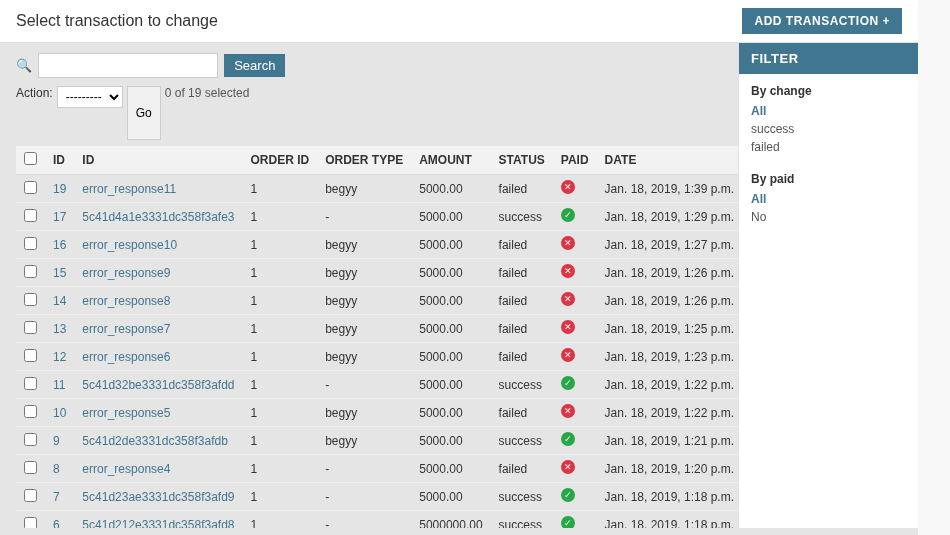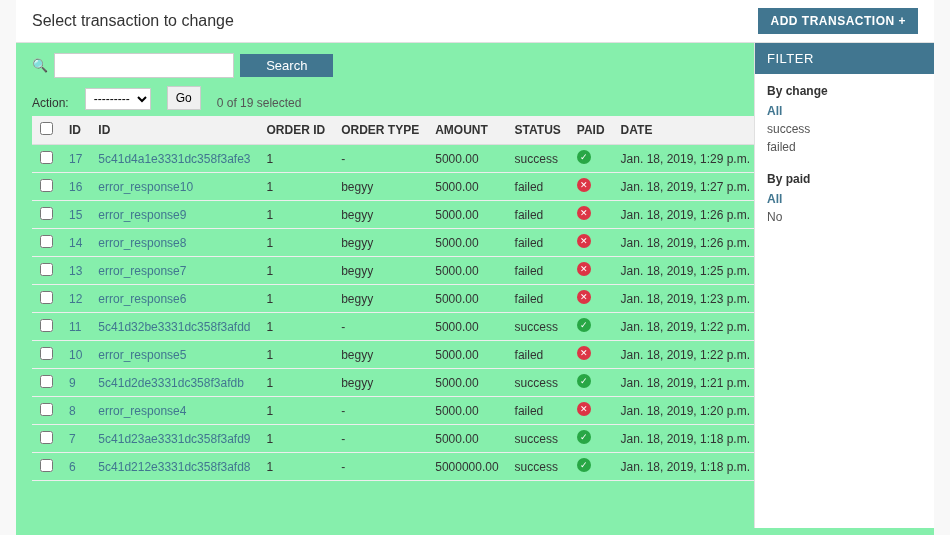--- a/index.html
+++ b/index.html
@@ -5,24 +5,23 @@
     * { box-sizing: border-box; margin: 0; padding: 0; }
     body {
       font-family: Arial, sans-serif;
       font-size: 13px;
       background: #f8f8f8;
       color: #333;
     }
     .page-wrapper {
       width: 918px;
       min-height: 535px;
-      background: #86efac;
+      background: #e5e5e5;
       position: relative;
       overflow: hidden;
-      margin-left: 16px;
     }
     
     .top-bar {
       background: #fff;
       padding: 8px 16px;
       display: flex;
       justify-content: space-between;
       align-items: center;
       border-bottom: 1px solid #e0e0e0;
     }
@@ -68,44 +67,44 @@
       border: 1px solid #ccc;
       padding: 4px 6px;
       font-size: 13px;
       width: 180px;
       outline: none;
     }
     .search-btn {
       background: #417690;
       color: #fff;
       border: none;
-      padding: 4px 26px;
+      padding: 4px 10px;
       font-size: 13px;
       cursor: pointer;
     }
     
     .action-bar {
       display: flex;
-      align-items: flex-end;
+      align-items: flex-start;
       margin-bottom: 6px;
-      gap: 16px;
+      gap: 4px;
       font-size: 12px;
       color: #333;
     }
     .action-label { font-size: 12px; }
     .action-select {
       border: 1px solid #ccc;
       font-size: 12px;
       padding: 2px 4px;
       background: #fff;
     }
     .go-btn {
       border: 1px solid #ccc;
       background: #f0f0f0;
-      padding: 4px 8px;
+      padding: 19px 8px;
       font-size: 12px;
       cursor: pointer;
     }
     .selected-count { font-size: 12px; color: #555; }
     
     .data-table {
       width: 100%;
       border-collapse: collapse;
       font-size: 12px;
     }
@@ -174,21 +173,21 @@
       background: #fff;
       border-left: 1px solid #e0e0e0;
       padding: 0;
       overflow-y: auto;
     }
     .filter-header {
       background: #417690;
       color: #fff;
       padding: 8px 12px;
       font-size: 13px;
-      font-weight: normal;
+      font-weight: bold;
       letter-spacing: 0.5px;
     }
     .filter-section {
       padding: 10px 12px 6px;
     }
     .filter-section-title {
       font-size: 12px;
       color: #333;
       font-weight: bold;
       margin-bottom: 4px;
@@ -251,20 +250,31 @@
             <th class="sortable">ID</th>
             <th class="sortable">ORDER ID</th>
             <th class="sortable">ORDER TYPE</th>
             <th class="sortable">AMOUNT</th>
             <th class="sortable">STATUS</th>
             <th class="sortable">PAID</th>
             <th class="sortable">DATE</th>
           </tr>
         </thead>
         <tbody id="table-body">
+        <tr>
+              <td><input type="checkbox" style=""></td>
+              <td><a class="link-cell">19</a></td>
+              <td><a class="link-cell">error_response11</a></td>
+              <td>1</td>
+              <td>begyy</td>
+              <td>5000.00</td>
+              <td>failed</td>
+              <td><span class="status-icon-failed"></span></td>
+              <td>Jan. 18, 2019, 1:39 p.m.</td>
+            </tr>
             <tr>
               <td><input type="checkbox" style=""></td>
               <td><a class="link-cell">17</a></td>
               <td><a class="link-cell">5c41d4a1e3331dc358f3afe3</a></td>
               <td>1</td>
               <td>-</td>
               <td>5000.00</td>
               <td>success</td>
               <td><span class="status-icon-success"></span></td>
               <td>Jan. 18, 2019, 1:29 p.m.</td>

